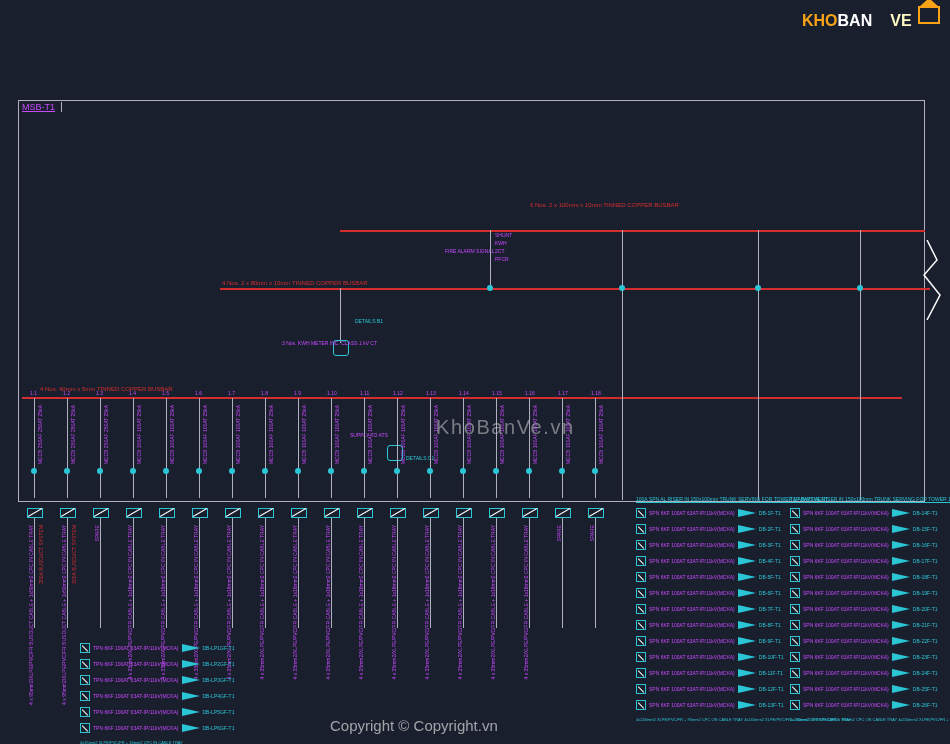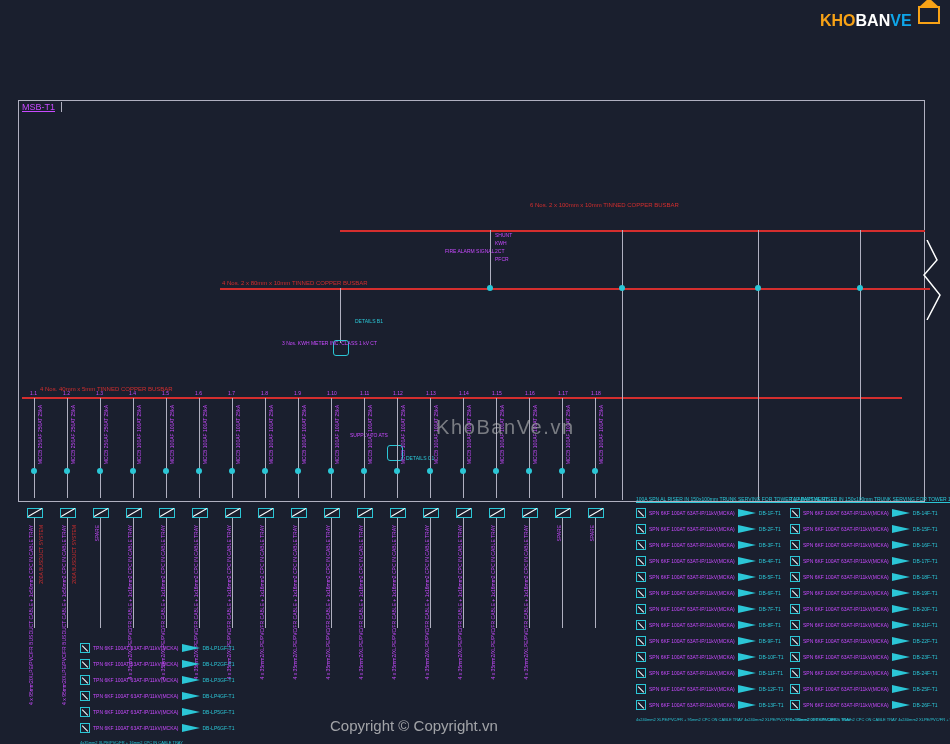--- a/index.html
+++ b/index.html
@@ -15,21 +15,21 @@
 }
 .logo {
   position: absolute;
   top: 8px;
   right: 10px;
   font-size: 16px;
   font-weight: bold;
 }
 .logo .kho { color: #f8a216; }
 .logo .ban { color: #fff; }
-.logo .ve { color: #0ea5e9; }
+.logo .ve { color: #fef9c3; padding-left: 18px; }
 .logo .house {
   display: inline-block;
   width: 18px;
   height: 14px;
   border: 2px solid #f8a216;
   position: relative;
   top: -2px;
   margin-left: 2px;
 }
 .logo .house::before {

